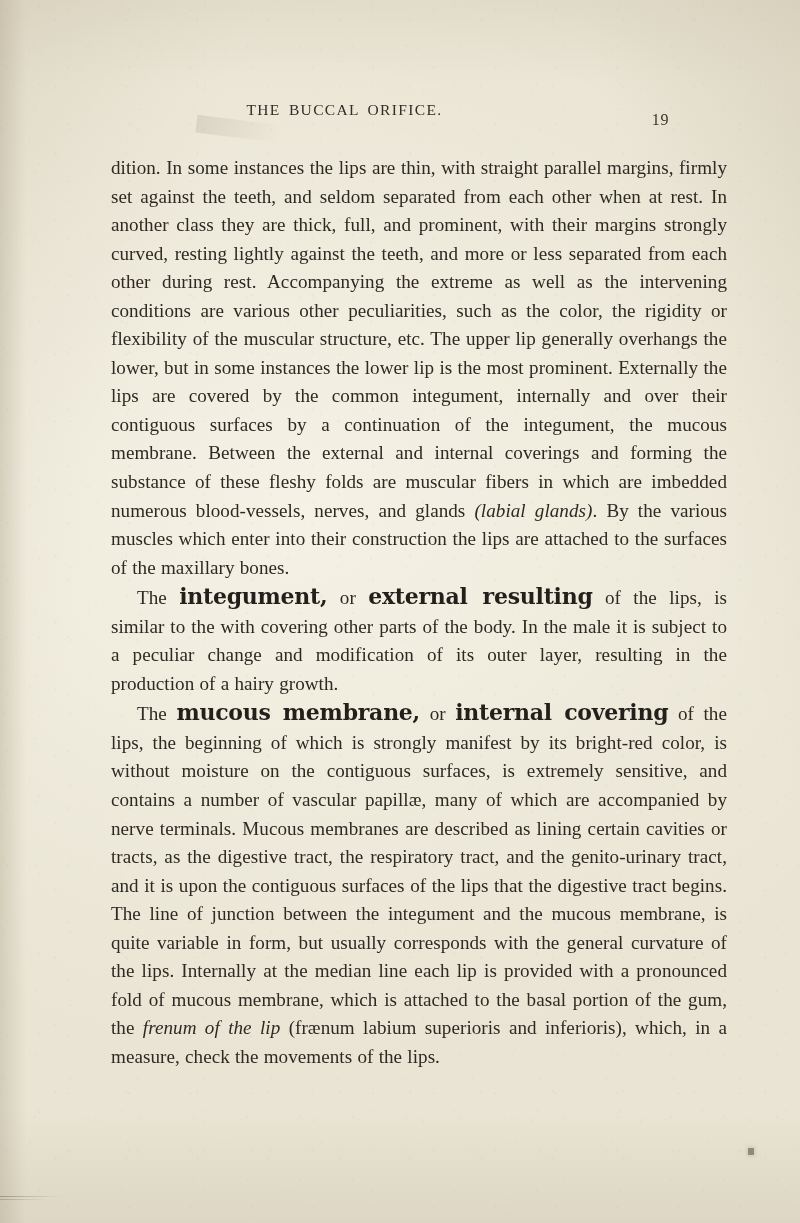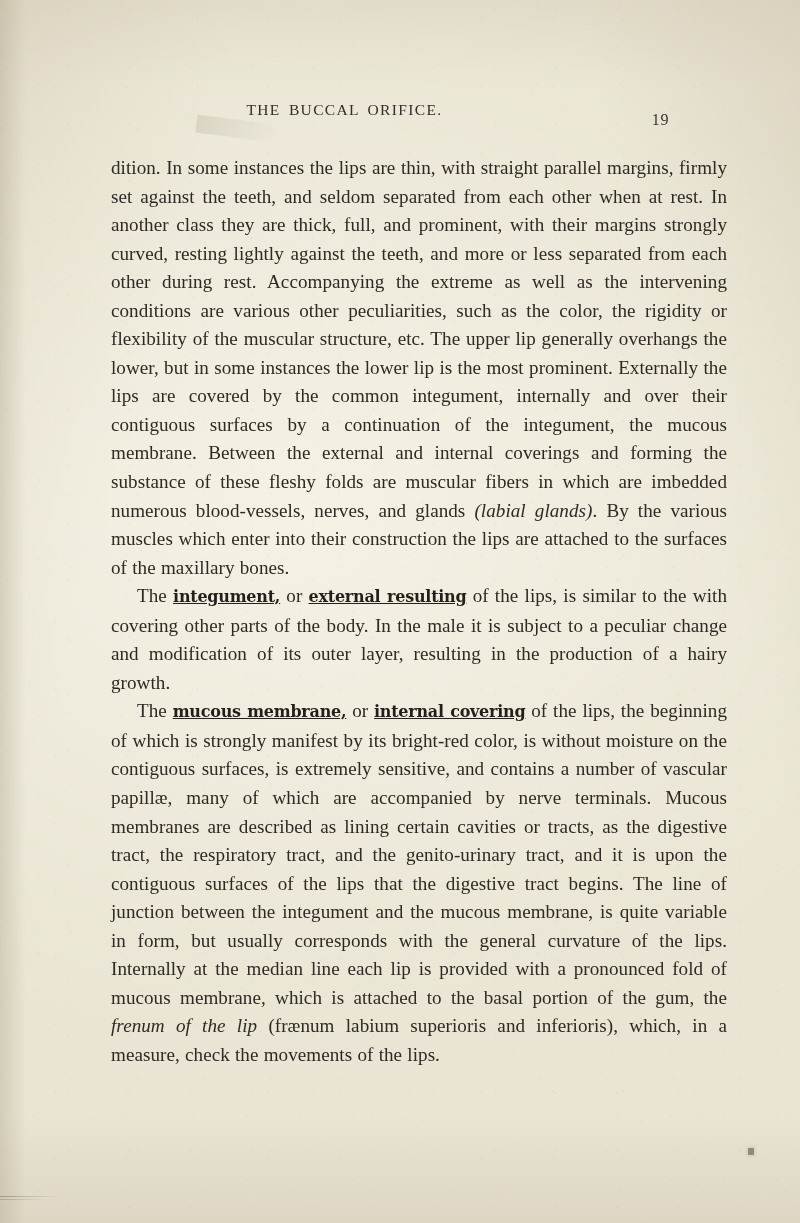--- a/index.html
+++ b/index.html
@@ -100,24 +100,23 @@
 
   
   .it {
     font-style: italic;
   }
 
   
   .bd {
     font-family: "DejaVu Serif", "Liberation Serif", serif;
     font-weight: 700;
-    font-size: 16px;
+    font-size: 22px;
     letter-spacing: -0.25px;
     color: #231f1a;
-    text-decoration: underline;
   }
 
   
   .speck {
     position: absolute;
     pointer-events: none;
   }
   .speck-a {
     left: 748px;
     top: 1148px;

